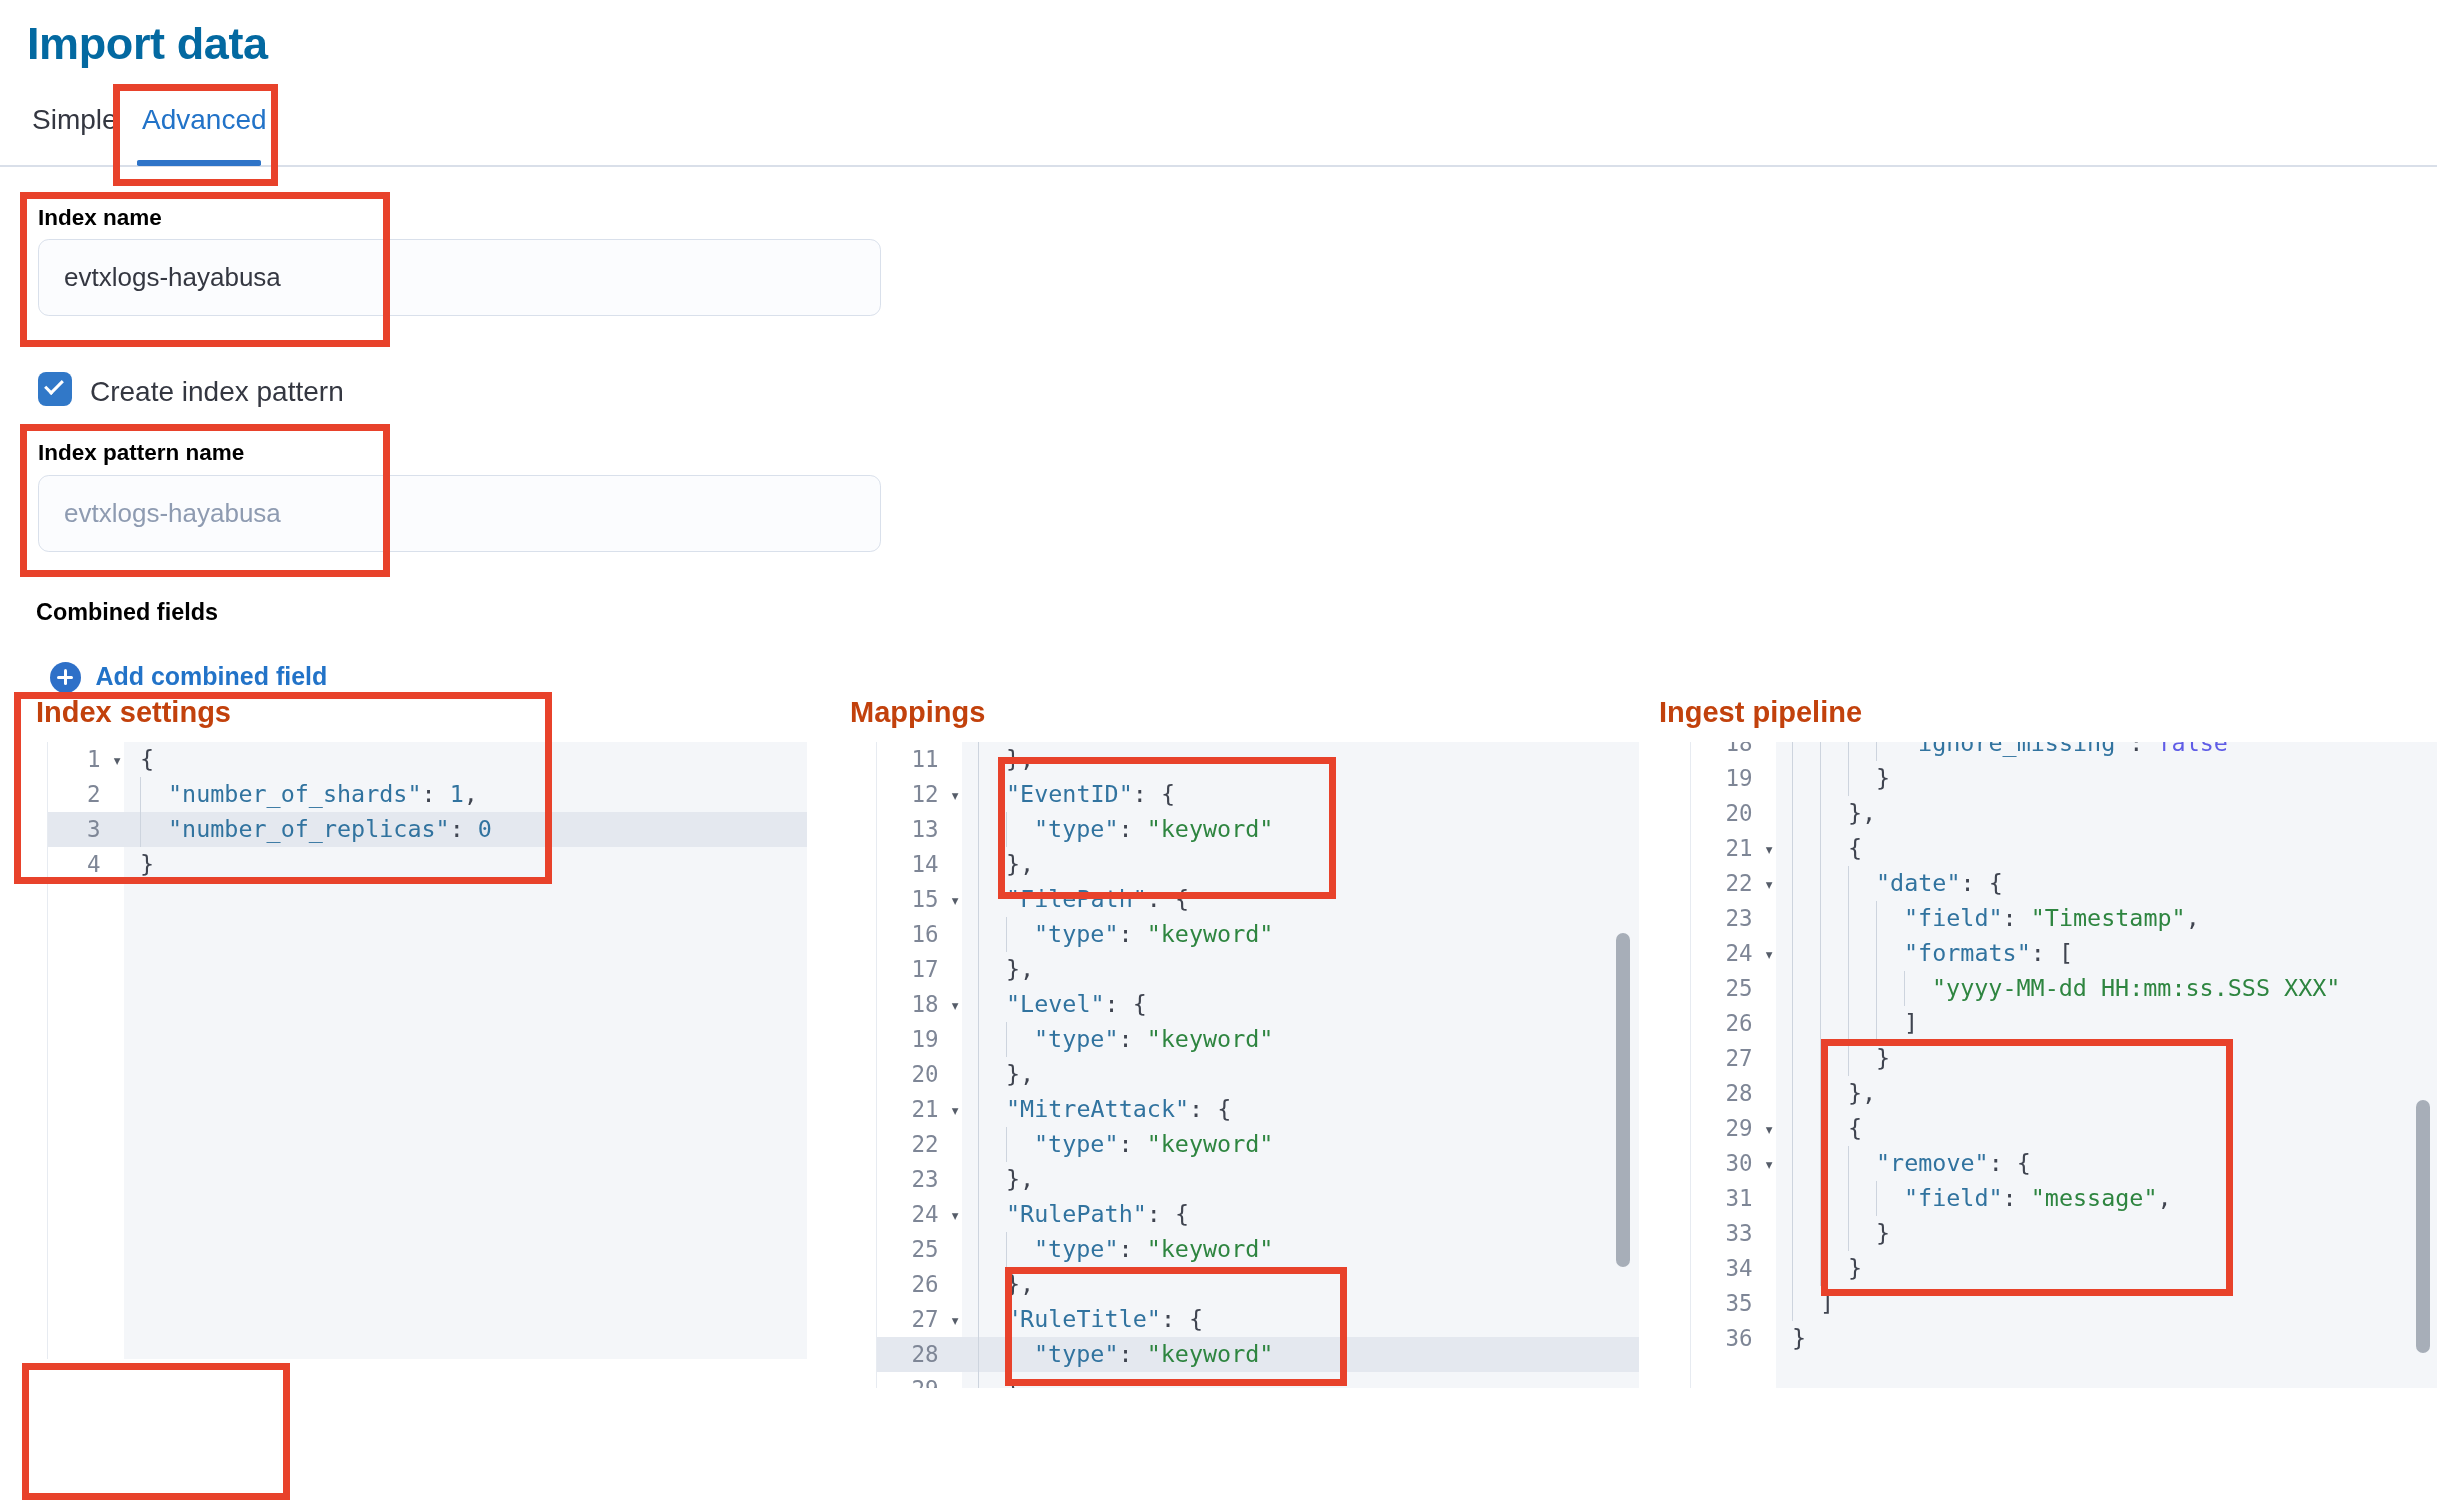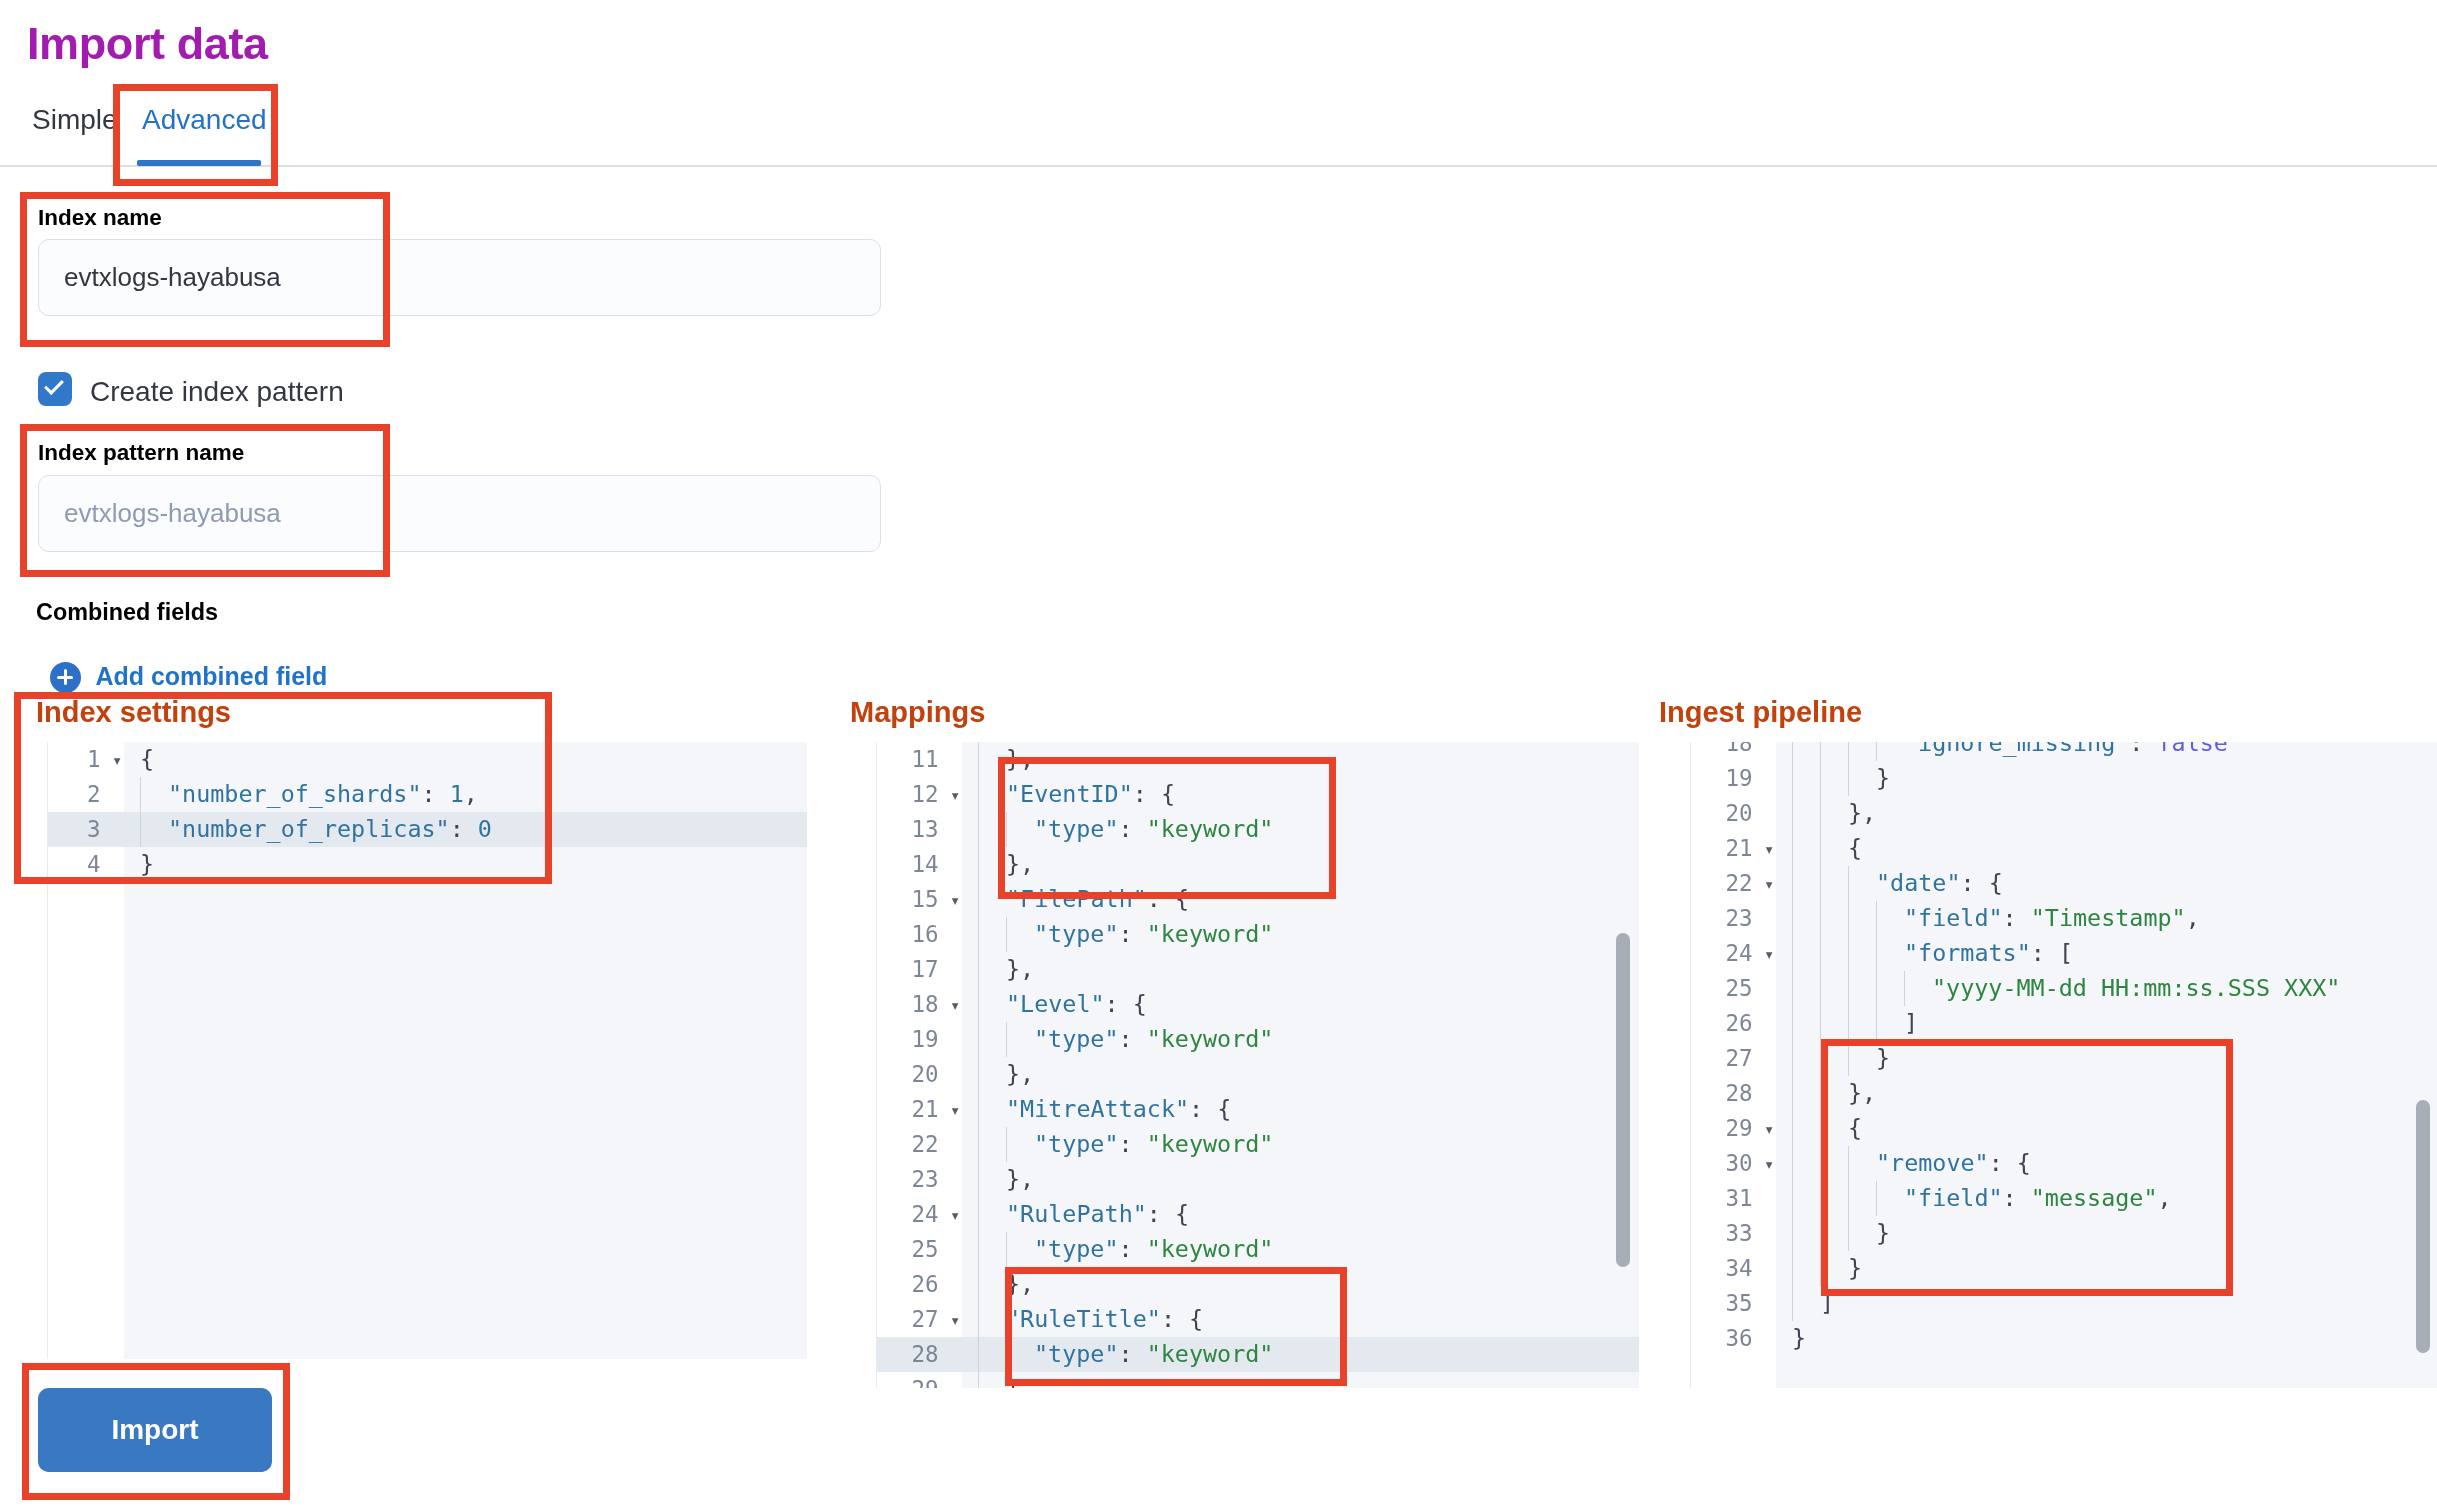--- a/index.html
+++ b/index.html
@@ -3,21 +3,21 @@
 <meta charset="utf-8">
 <style>
   * { margin:0; padding:0; box-sizing:border-box; }
   html,body { background:#ffffff; }
   .page {
     position:relative; width:2438px; height:1508px; background:#fff;
     font-family:"Liberation Sans", sans-serif; overflow:hidden; color:#1a1c21;
   }
   .page-title {
     position:absolute; left:27px; top:18px;
-    font-size:45px; font-weight:700; letter-spacing:-0.4px; color:#a21caf;
+    font-size:45px; font-weight:700; letter-spacing:-0.4px; color:#0369a1;
   }
   .tab { position:absolute; top:104px; font-size:28px; font-weight:400; cursor:pointer; }
   .tab-simple { left:32px; color:#343741; }
   .tab-advanced { left:142px; color:#2273c8; }
   .tab-underline { position:absolute; left:137px; top:160px; width:124px; height:6.3px; background:#2e74c8; border-radius:1.8px; }
   .tabs-divider { position:absolute; left:0; top:165px; width:2438px; height:1.8px; background:#d9dfe9; }
 
   .form-label { position:absolute; font-size:22.5px; font-weight:700; color:#000000; }
   .lbl-index-name { left:38px; top:205px; }
   .lbl-index-pattern { left:38px; top:440px; }
@@ -191,21 +191,20 @@
         <div class="row"><div class="gut">33</div><div class="code"><span class="guide"></span><span class="guide"></span><span class="guide"></span><span class="tk-p">}</span></div></div>
         <div class="row"><div class="gut">34</div><div class="code"><span class="guide"></span><span class="guide"></span><span class="tk-p">}</span></div></div>
         <div class="row"><div class="gut">35</div><div class="code"><span class="guide"></span><span class="tk-p">]</span></div></div>
         <div class="row"><div class="gut">36</div><div class="code"><span class="tk-p">}</span></div></div>
       </div>
   </div>
 
   <div class="scroll-thumb" id="scroll-mappings"></div>
   <div class="scroll-thumb" id="scroll-ingest"></div>
 
-  <button class="import-button">Import</button>
 
   <div class="anno anno-advanced"></div>
   <div class="anno anno-index-name"></div>
   <div class="anno anno-index-pattern"></div>
   <div class="anno anno-index-settings"></div>
   <div class="anno anno-eventid"></div>
   <div class="anno anno-ruletitle"></div>
   <div class="anno anno-remove"></div>
   <div class="anno anno-import"></div>
 

